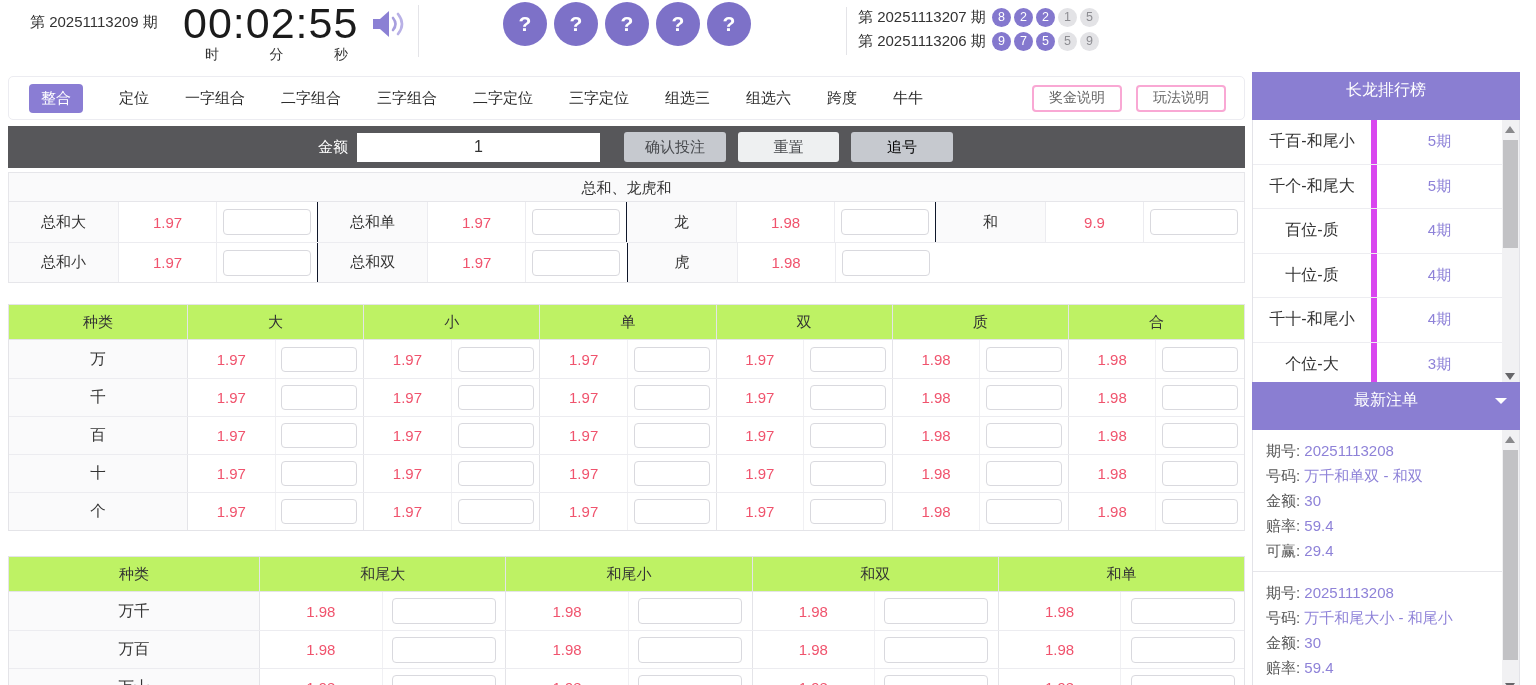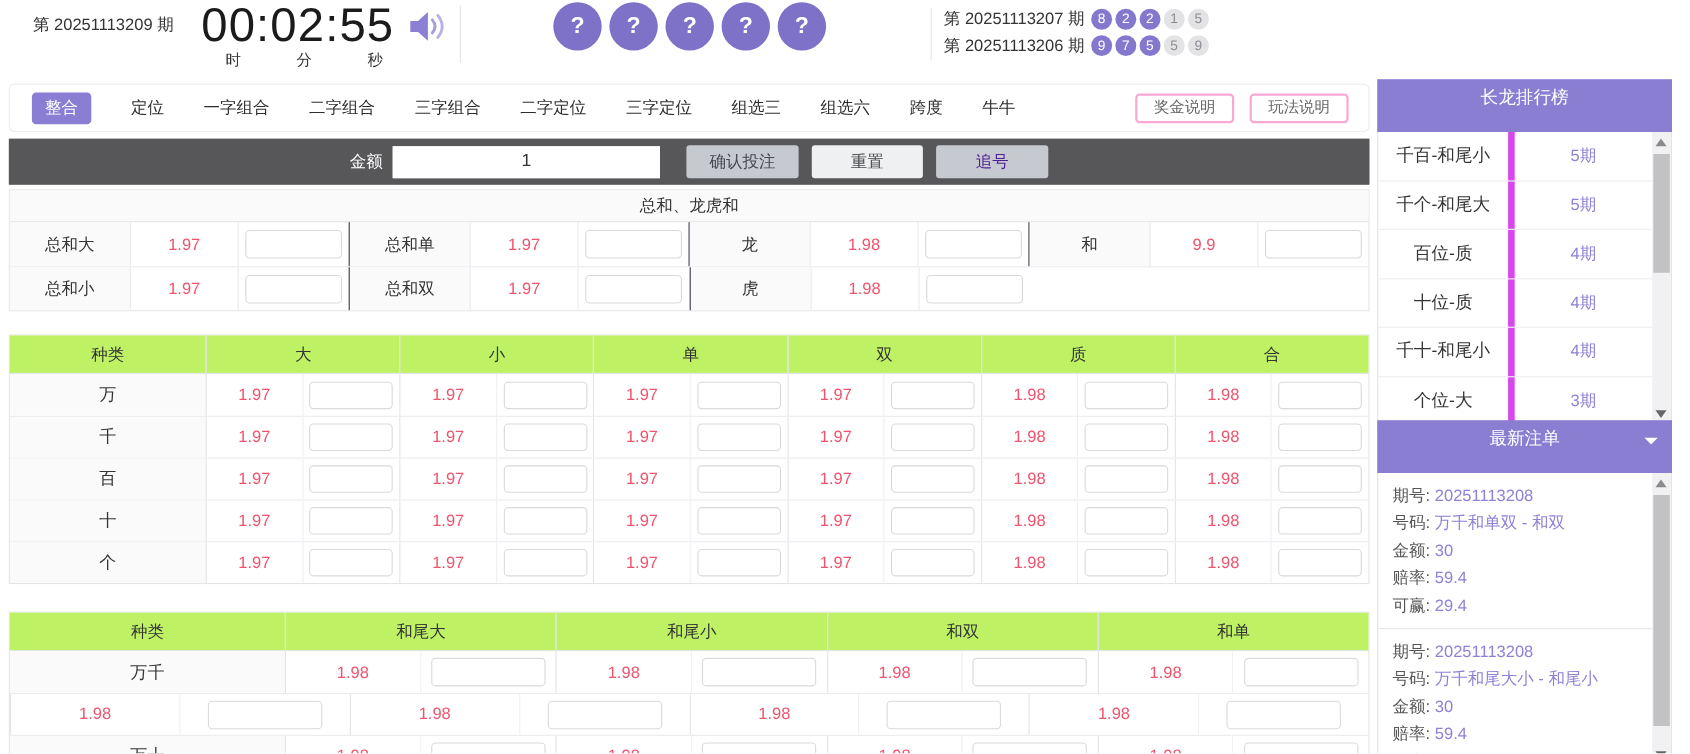--- a/index.html
+++ b/index.html
@@ -39,21 +39,21 @@
 
   
   .toolbar { position:absolute; left:8px; top:126px; width:1237px; height:42px; background:#57575a;
              display:flex; align-items:center; }
   .amt-label { margin-left:310px; color:#fff; font-size:15px; }
   .amt-input { margin-left:9px; width:243px; height:29px; border:1px solid #fff; background:#fff;
                text-align:center; font-size:16px; color:#333; }
   .tb { height:30px; border:none; border-radius:3px; font-size:15px; cursor:pointer; }
   .confirm { margin-left:24px; width:102px; background:#c6c9cf; color:#47494d; }
   .reset   { margin-left:12px; width:101px; background:#eef0f1; color:#47494d; }
-  .chase   { margin-left:12px; width:102px; background:#c6c9cf; color:#4c1d95; }
+  .chase   { margin-left:12px; width:102px; background:#c6c9cf; color:#000000; }
 
   
   .sec1 { position:absolute; left:8px; top:172px; width:1237px; border:1px solid #e6e6ea; background:#fff; }
   .sec1-title { height:29px; line-height:29px; text-align:center; background:#fafafb;
                 border-bottom:1px solid #e6e6ea; font-size:15px; color:#333; }
   .srow { display:flex; height:40px; }
   .srow + .srow { border-top:1px solid #ececf0; }
   .sgrp { flex:1; display:flex; }
   .sgrp + .sgrp { border-left:1px solid #0f172a; }
   .slbl { width:110px; background:#fafafb; border-right:1px solid #ececf0; display:flex;
@@ -504,20 +504,21 @@
         </div>
       <div class="grp">
           <div class="godds">1.98</div>
           <div class="ginp">
             <input class="bet" type="text" style="">
           </div>
         </div>
     </div>
 
     <div class="trow">
+      <div class="tlbl w2">万百</div>
       <div class="grp">
           <div class="godds">1.98</div>
           <div class="ginp">
             <input class="bet" type="text" style="">
           </div>
         </div>
       <div class="grp">
           <div class="godds">1.98</div>
           <div class="ginp">
             <input class="bet" type="text" style="">

